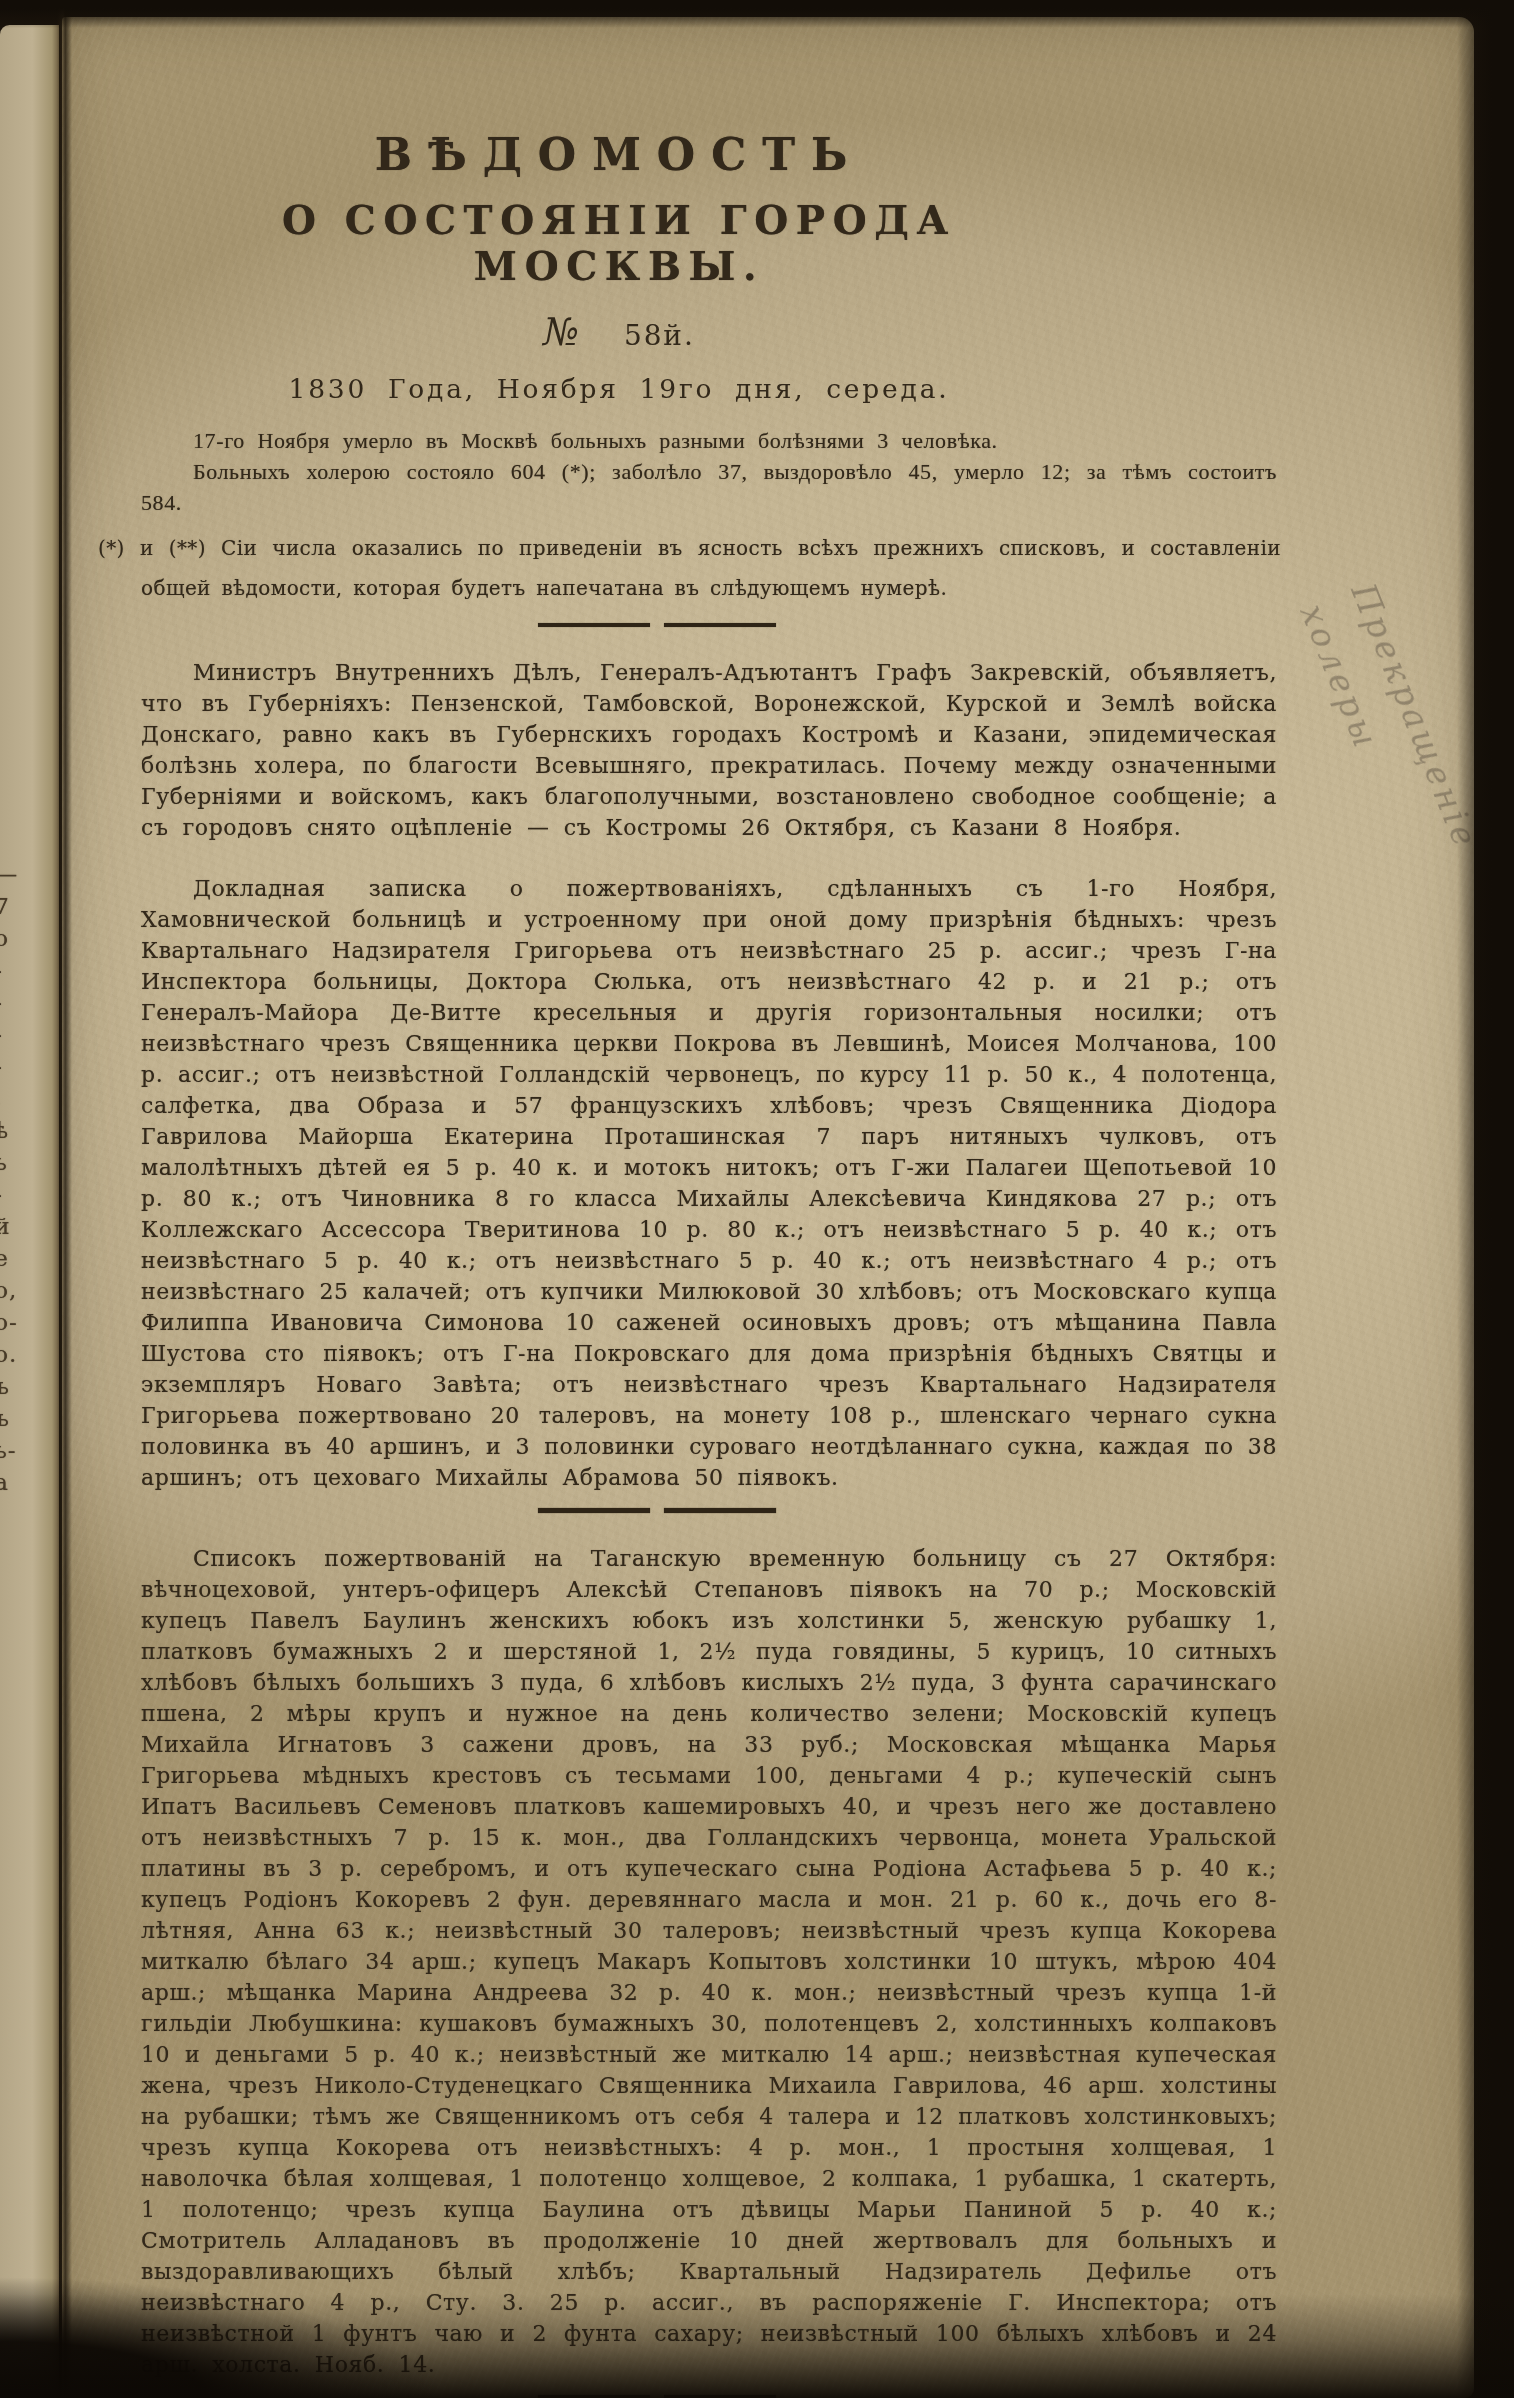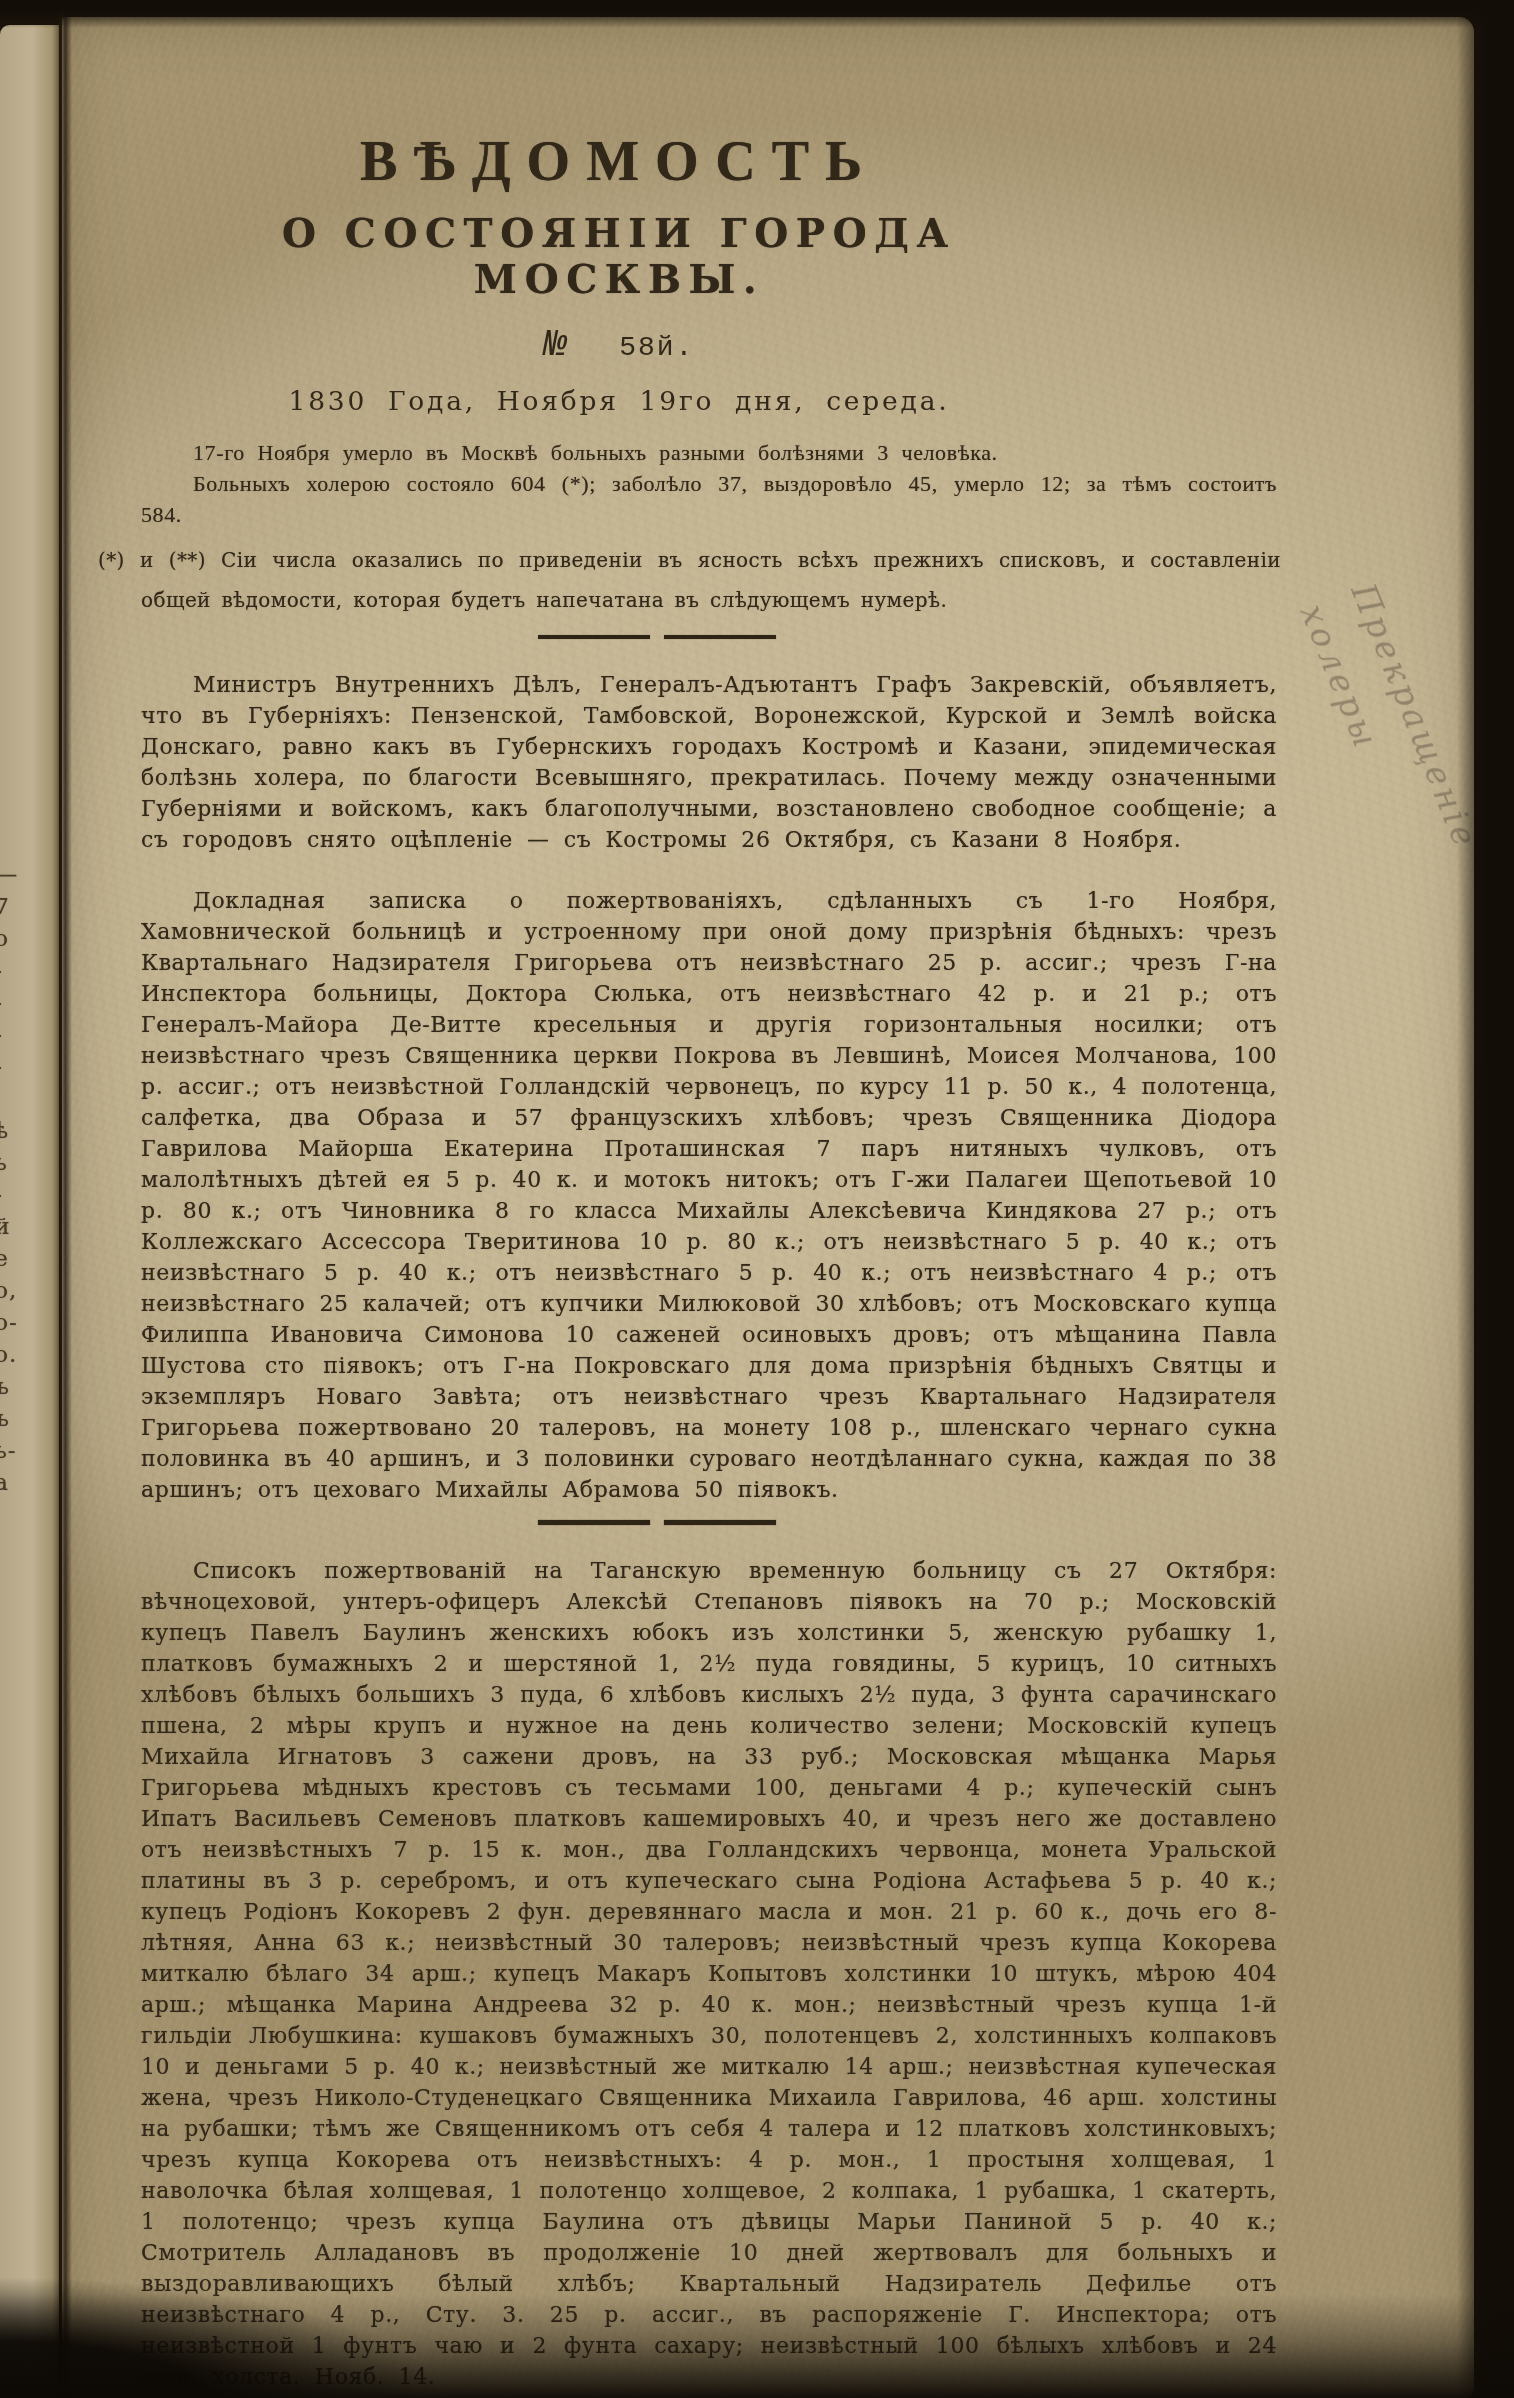--- a/index.html
+++ b/index.html
@@ -86,36 +86,34 @@
   }
   
   .content {
     position: absolute;
     left: 79px; top: 112px;
     width: 1136px;
     color: #32281a;
   }
   .masthead { width: 956px; text-align: center; }
   .masthead-title {
-    font-size: 56px; font-weight: bold;
+    font-size: 44px; font-weight: bold;
     letter-spacing: 16px;
     text-shadow: 0 0 0.9px rgba(40,30,18,.8);
     margin: 0 0 17px 0;
-    font-family: Liberation Serif, serif;
   }
   .masthead-subtitle {
     font-size: 39px; font-weight: bold;
     letter-spacing: 7.6px;
     text-shadow: 0 0 0.9px rgba(40,30,18,.7);
     margin: 0 0 21px 0;
   }
   .issue-line {
     font-size: 28px; margin: 0 0 19px 0;
     letter-spacing: 1.9px;
-    font-family: Liberation Mono, monospace;
   }
   .issue-no-sign { font-style: italic; font-size: 38px; margin-right: 32px; }
   .dateline {
     font-size: 26.5px;
     letter-spacing: 2.8px;
     word-spacing: 9.5px;
     margin: 0 0 21px 0;
   }
   .body-par {
     font-size: 22px;

